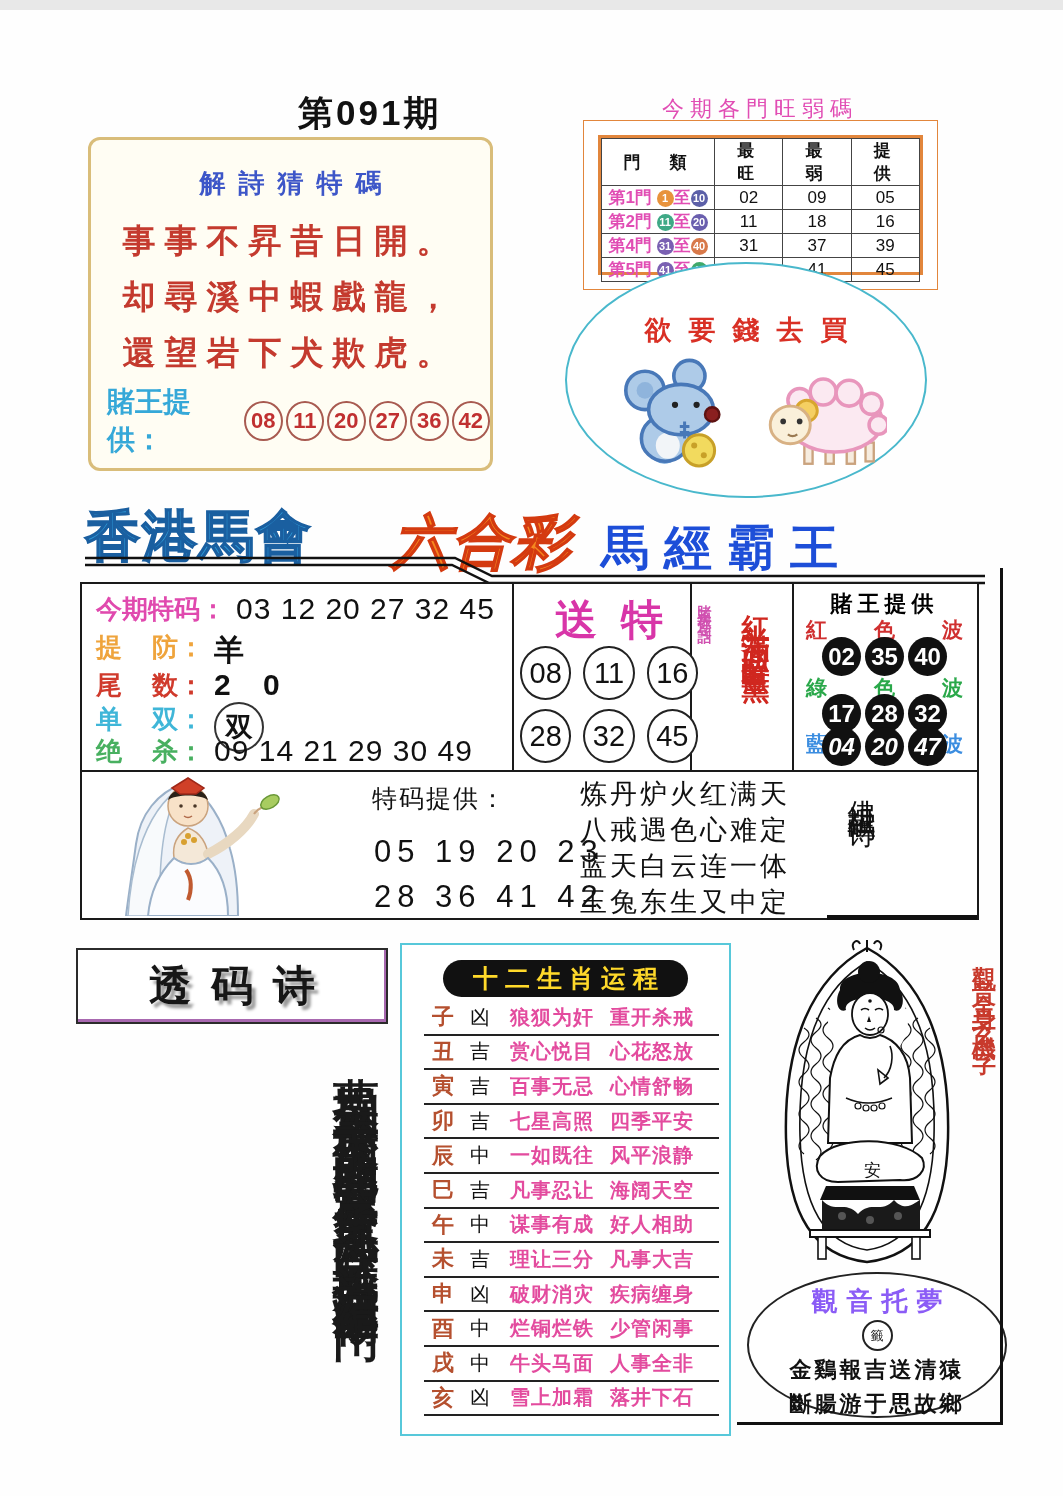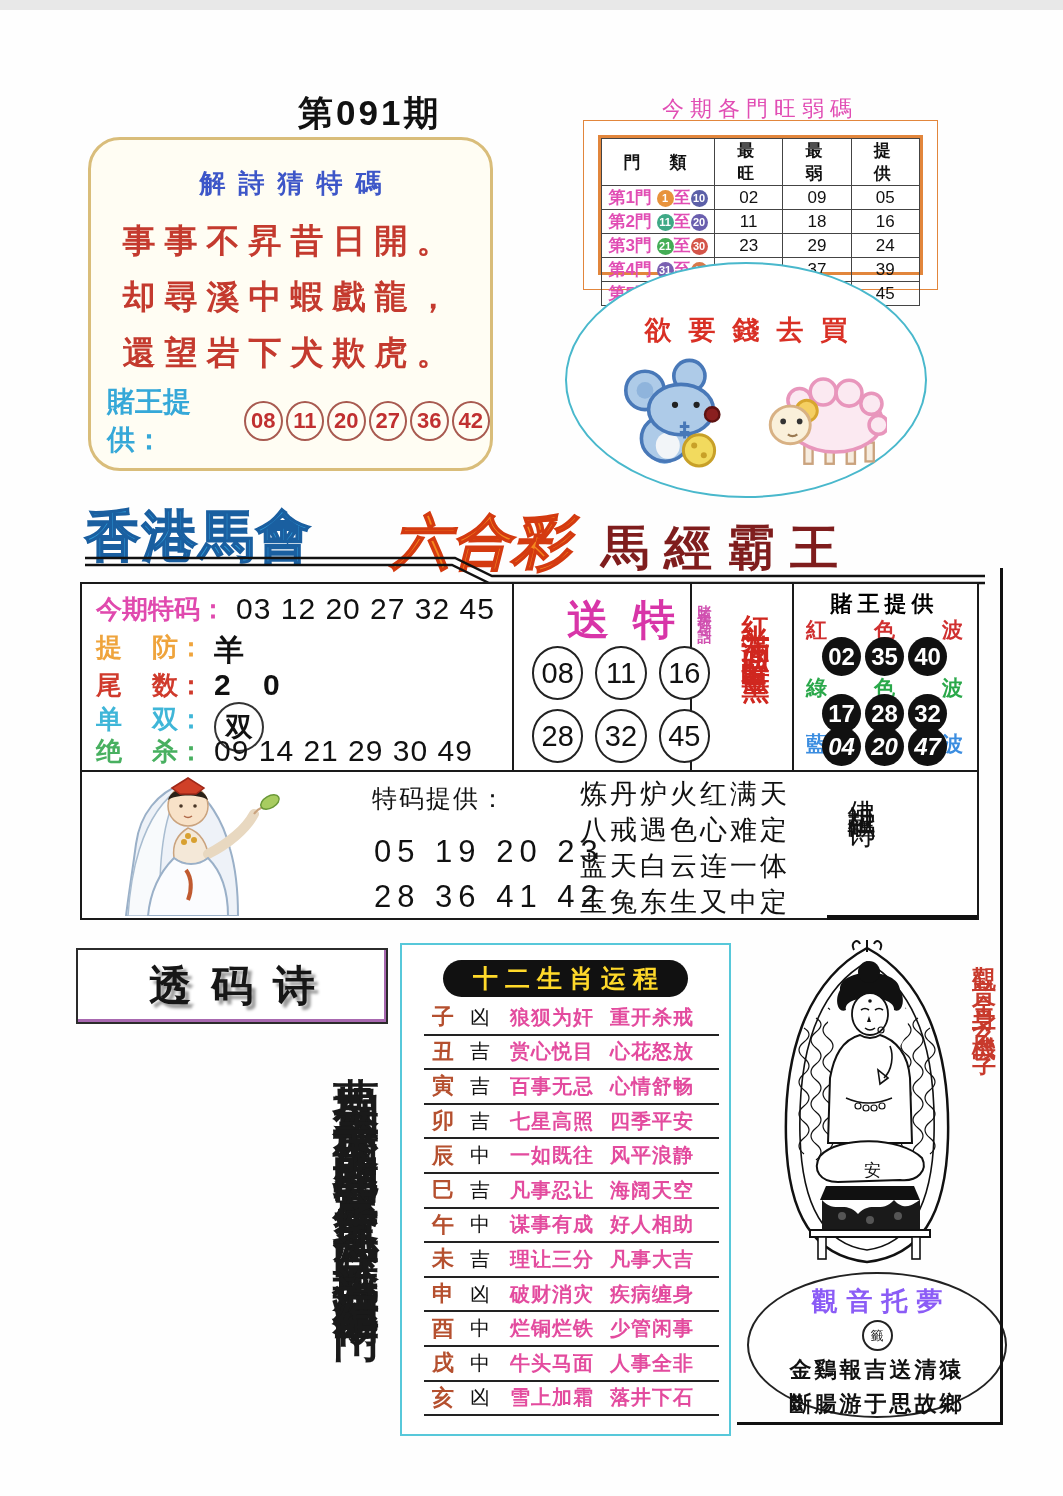--- a/index.html
+++ b/index.html
@@ -3,21 +3,21 @@
 <meta charset="utf-8">
 <style>
   html,body{margin:0;padding:0;background:#e8e8e8;}
   .page{position:relative;width:1063px;height:1496px;background:#fefefe;margin:10px auto;overflow:hidden;
         font-family:"Liberation Sans","DejaVu Sans",sans-serif;}
   .abs{position:absolute;}
   .serif{font-family:"DejaVu Serif","Liberation Serif",serif;}
 
   
   .issue-title{left:298px;top:80px;width:170px;font-size:35px;font-weight:bold;color:#111;letter-spacing:3px;}
-  .poem-box{left:88px;top:127px;width:399px;height:328px;border:3px solid #d9bd7a;border-radius:32px;background:#fffdf3;}
+  .poem-box{left:88px;top:127px;width:399px;height:328px;border:3px solid #d9bd7a;border-radius:12px;background:#fffdf3;}
   .poem-title{margin-top:26px;text-align:center;color:#3d56c8;font-size:26px;font-weight:bold;letter-spacing:13px;text-indent:13px;}
   .poem-lines{margin-top:12px;text-align:center;color:#c43a2e;font-size:33px;font-weight:bold;line-height:56px;letter-spacing:9px;}
   .poem-provider{margin-top:2px;padding-left:16px;display:flex;align-items:center;}
   .poem-provider .lab{color:#35a8d8;font-size:28px;font-weight:bold;}
   .pnum{display:inline-block;width:36px;height:36px;line-height:36px;border:2px solid #a85a50;border-radius:50%;
         color:#c03030;font-size:22px;font-weight:bold;text-align:center;margin-left:3px;background:transparent;}
 
   
   .st-title{left:620px;top:84px;width:280px;text-align:center;color:#e14db4;font-size:22px;font-weight:normal;letter-spacing:6px;}
   .st-box{left:583px;top:110px;width:325px;height:140px;border:1px solid #e2863c;padding:14px;background:#fff;}
@@ -31,21 +31,21 @@
         font-weight:bold;text-align:center;vertical-align:1px;}
   .st-val{color:#111;font-size:18px;}
 
   
   .z-oval{left:565px;top:252px;width:358px;height:232px;border:2px solid #49b8cc;border-radius:50%;background:#fff;}
   .z-text{margin-top:48px;text-align:center;color:#d93025;font-size:27px;font-weight:bold;letter-spacing:17px;text-indent:17px;}
 
   
   .bn-left{left:85px;top:490px;font-size:55px;font-weight:bold;color:#2e9ad8;-webkit-text-stroke:1.5px #1a5fa0;letter-spacing:2px;}
   .bn-mid{left:392px;top:494px;font-size:58px;font-weight:bold;font-style:italic;color:#f5871f;-webkit-text-stroke:1.5px #d43a10;letter-spacing:2px;}
-  .bn-right{left:601px;top:506px;font-size:48px;font-weight:900;color:#7f1d1d;letter-spacing:15px;}
+  .bn-right{left:601px;top:506px;font-size:48px;font-weight:900;color:#1d4ed8;letter-spacing:15px;}
 
   
   .main-box{left:80px;top:572px;width:895px;height:334px;border:2px solid #1a1a1a;background:#fff;}
   .mb-div-v{position:absolute;top:0;width:2px;background:#1a1a1a;height:186px;}
   .mb-div-h{position:absolute;top:186px;left:0;width:100%;height:2px;background:#1a1a1a;}
   .mb-row{position:absolute;left:14px;display:flex;align-items:flex-start;white-space:nowrap;}
   .mb-lab{font-size:26px;font-weight:bold;display:inline-flex;}
   .mb-val{color:#111;font-size:30px;font-weight:bold;margin-left:10px;letter-spacing:1px;}
   .mb-l1{width:108px;display:inline-flex;justify-content:space-between;}
   .circ-shuang{display:inline-block;width:46px;height:46px;line-height:46px;border:2px solid #333;border-radius:50%;
@@ -139,27 +139,20 @@
           <td class="st-val">02</td>
           <td class="st-val">09</td>
           <td class="st-val">05</td>
         </tr>
         <tr>
           <td class="st-gate"><span>第2門</span>
             <span class="cnum" style="background:#3fa986">11</span><span class="st-zhi">至</span><span class="cnum" style="background:#6a5fae">20</span></td>
           <td class="st-val">11</td>
           <td class="st-val">18</td>
           <td class="st-val">16</td>
-        </tr>
-        <tr>
-          <td class="st-gate"><span>第3門</span>
-            <span class="cnum" style="background:#44ad55">21</span><span class="st-zhi">至</span><span class="cnum" style="background:#d4554a">30</span></td>
-          <td class="st-val">23</td>
-          <td class="st-val">29</td>
-          <td class="st-val">24</td>
         </tr>
         <tr>
           <td class="st-gate"><span>第4門</span>
             <span class="cnum" style="background:#7a60b2">31</span><span class="st-zhi">至</span><span class="cnum" style="background:#d8794a">40</span></td>
           <td class="st-val">31</td>
           <td class="st-val">37</td>
           <td class="st-val">39</td>
         </tr>
         <tr>
           <td class="st-gate"><span>第5門</span>
@@ -258,21 +251,21 @@
     <div class="mb-row" style="top:150px">
       <span class="mb-lab" style="color:#48b060">
           <span class="mb-l1">
             <span>绝</span>
             <span>杀：</span>
           </span>
         </span>
       <span class="mb-val" style="font-weight:normal">09 14 21 29 30 49</span>
     </div>
 
-    <div class="abs" style="left:450px;top:0;width:178px;height:137px">
+    <div class="abs" style="left:438px;top:0;width:178px;height:137px">
       <div class="songte-title">送特</div>
       <div class="songte-row" style="top:62px">
         <span class="scirc">08</span>
         <span class="scirc">11</span>
         <span class="scirc">16</span>
       </div>
       <div class="songte-row" style="top:125px">
         <span class="scirc">28</span>
         <span class="scirc">32</span>
         <span class="scirc">45</span>

